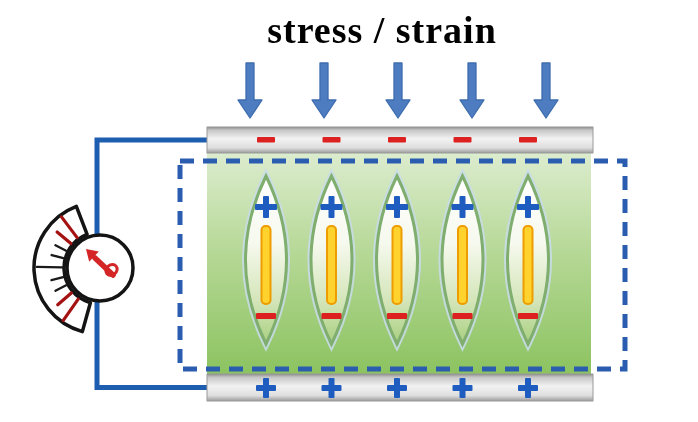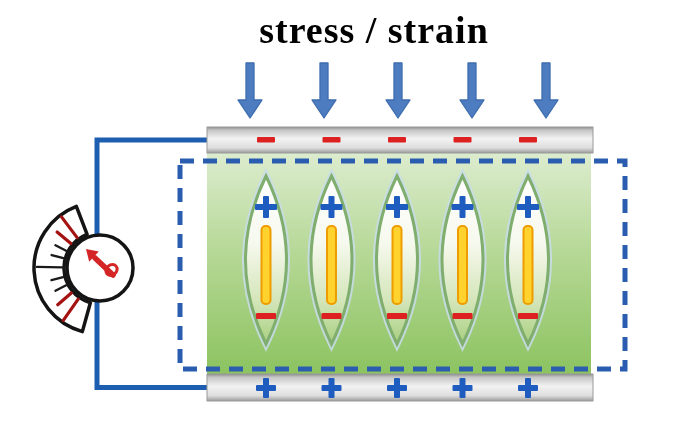--- a/index.html
+++ b/index.html
@@ -5,21 +5,21 @@
   html,body{margin:0;padding:0;background:#ffffff;}
   .stage{
     position:relative;
     width:698px;height:422px;
     background:#ffffff;
     overflow:hidden;
     font-family:"Liberation Serif", serif;
   }
   .title{
     position:absolute;
-    left:164px;top:8px;width:420px;
+    left:172px;top:8px;width:420px;
     text-align:center;
     font-weight:700;
     font-size:38px;
     letter-spacing:1px;
     color:#000000;
   }
   svg{position:absolute;left:0;top:0;}
 </style>
 </head>
 <body>

